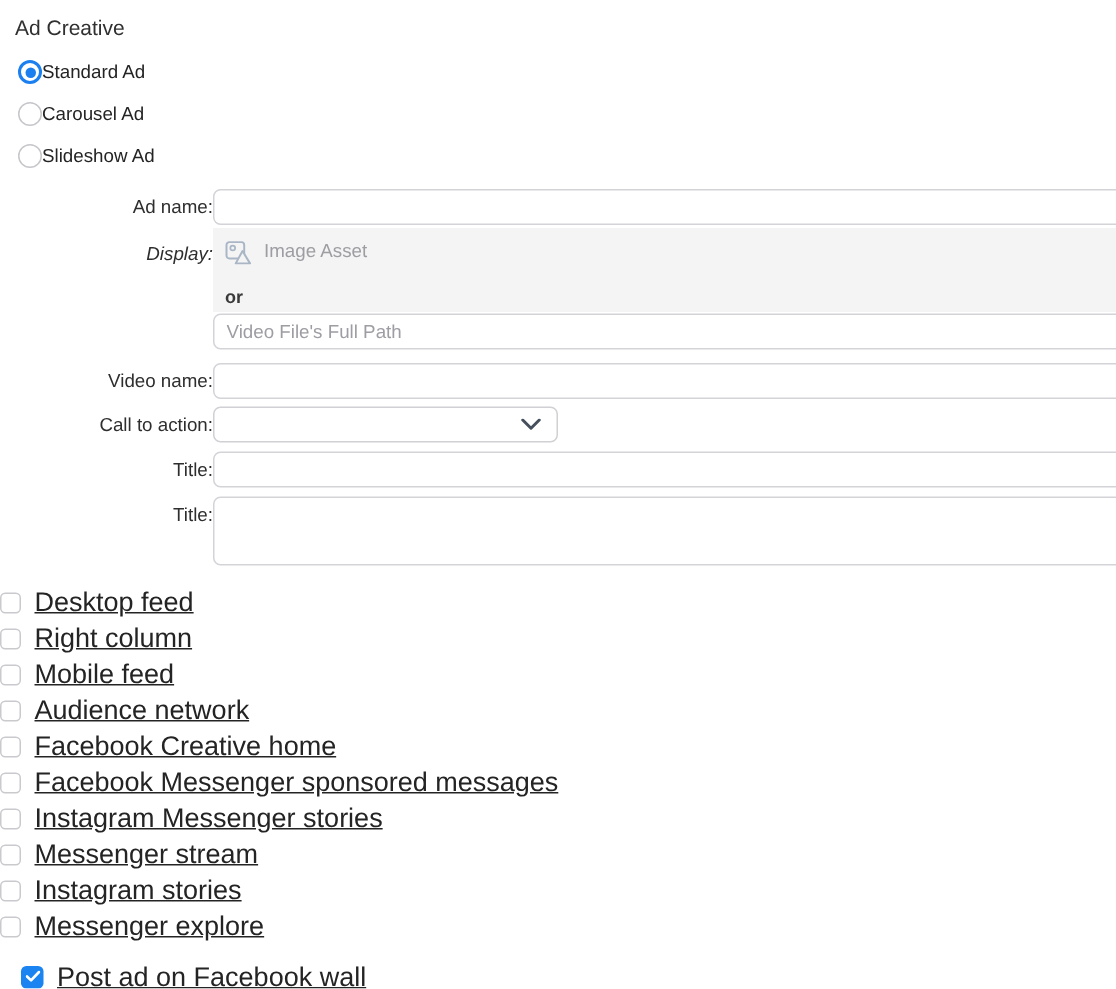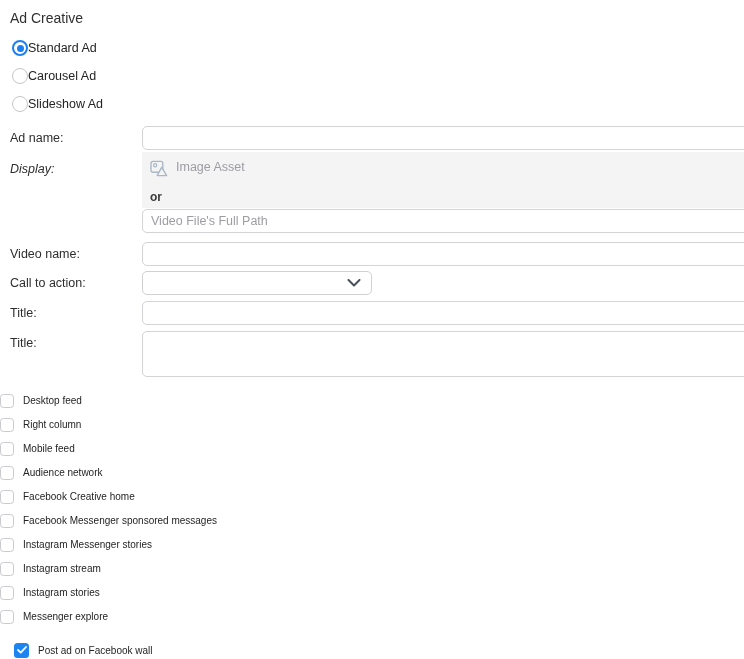--- a/index.html
+++ b/index.html
@@ -43,21 +43,21 @@
     border-radius: 50%;
     background: #1b7ff0;
   }
   .radio-label { margin-left: 0; font-size: 12.5px; color: #242424; }
 
   
   .form-row { display: flex; }
   .row-label {
     width: 142px; flex-shrink: 0;
     padding: 5px 0 0 10px;
-    font-size: 12.5px; color: #2e2e2e;
+    font-size: 12.5px; color: #2e2e2e; text-align: right;
   }
   .row-field { flex: 1 1 auto; }
 
   .text-input {
     width: 100%; height: 24px;
     border: 1px solid #d3d3d8;
     border-radius: 5px;
     background: #fff;
     font-family: inherit; font-size: 12.5px;
     padding: 0 8px; color: #2b2b2b;
@@ -127,21 +127,21 @@
     border-radius: 3.5px;
     background: #fff;
     flex-shrink: 0;
   }
   .checkbox-box.checked {
     width: 15px; height: 15px;
     border: none;
     background: #1b84f0;
     display: flex; align-items: center; justify-content: center;
   }
-  .checkbox-label { margin-left: 9px; font-size: 10px; color: #242424; }
+  .checkbox-label { margin-left: 9px; font-size: 18px; color: #242424; text-decoration: underline; }
 
   .post-ad-row {
     display: flex; align-items: center;
     margin: 9px 0 0 14px;
     height: 16px;
   }
 </style>
 </head>
 <body>
 
@@ -245,21 +245,21 @@
       <div class="checkbox-row">
         <span class="checkbox-box"></span>
         <span class="checkbox-label">Facebook Messenger sponsored messages</span>
       </div>
       <div class="checkbox-row">
         <span class="checkbox-box"></span>
         <span class="checkbox-label">Instagram Messenger stories</span>
       </div>
       <div class="checkbox-row">
         <span class="checkbox-box"></span>
-        <span class="checkbox-label">Instagram stream</span>
+        <span class="checkbox-label">Messenger stream</span>
       </div>
       <div class="checkbox-row">
         <span class="checkbox-box"></span>
         <span class="checkbox-label">Instagram stories</span>
       </div>
       <div class="checkbox-row">
         <span class="checkbox-box"></span>
         <span class="checkbox-label">Messenger explore</span>
       </div>
     </div>

